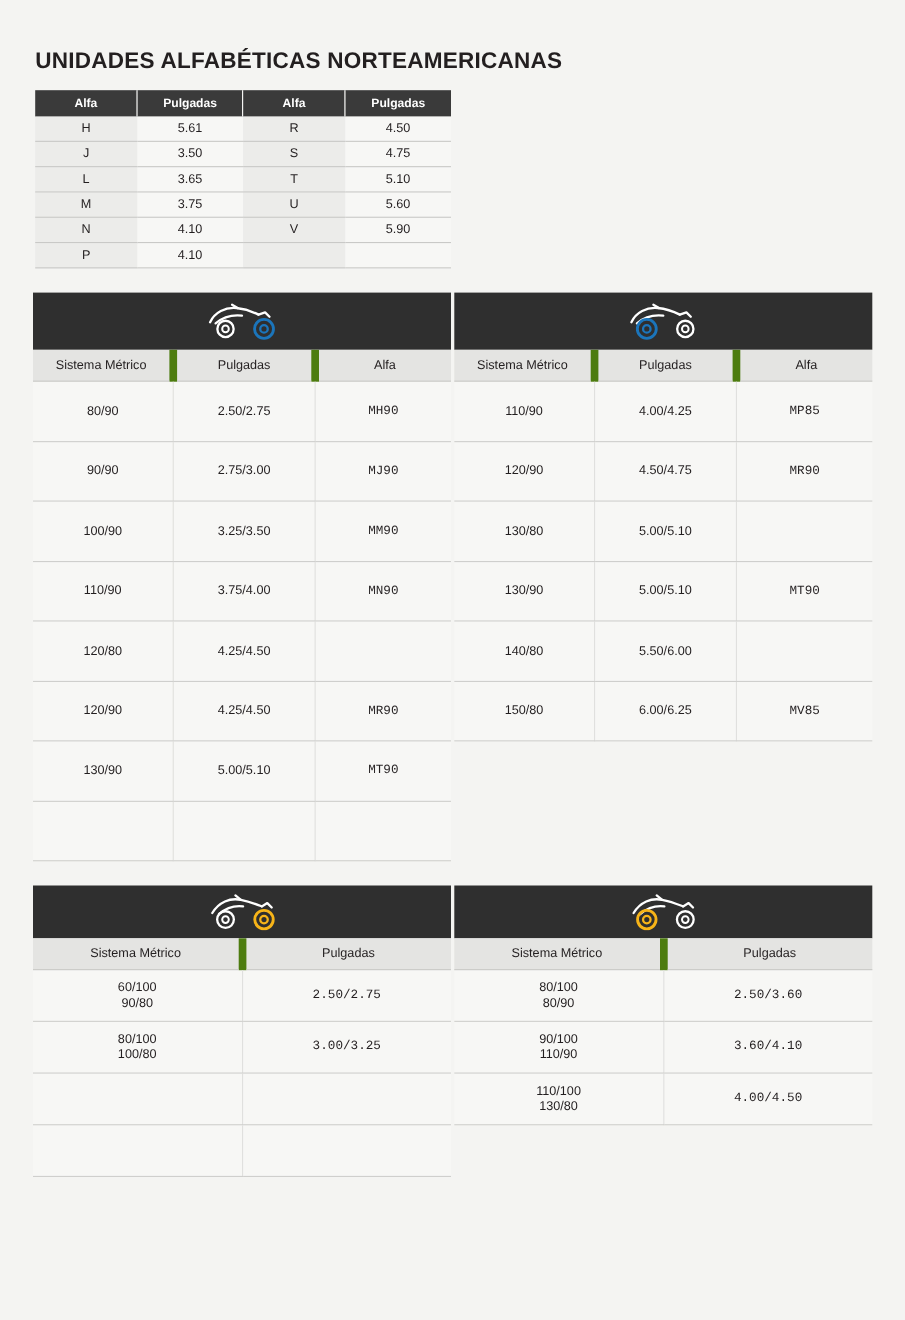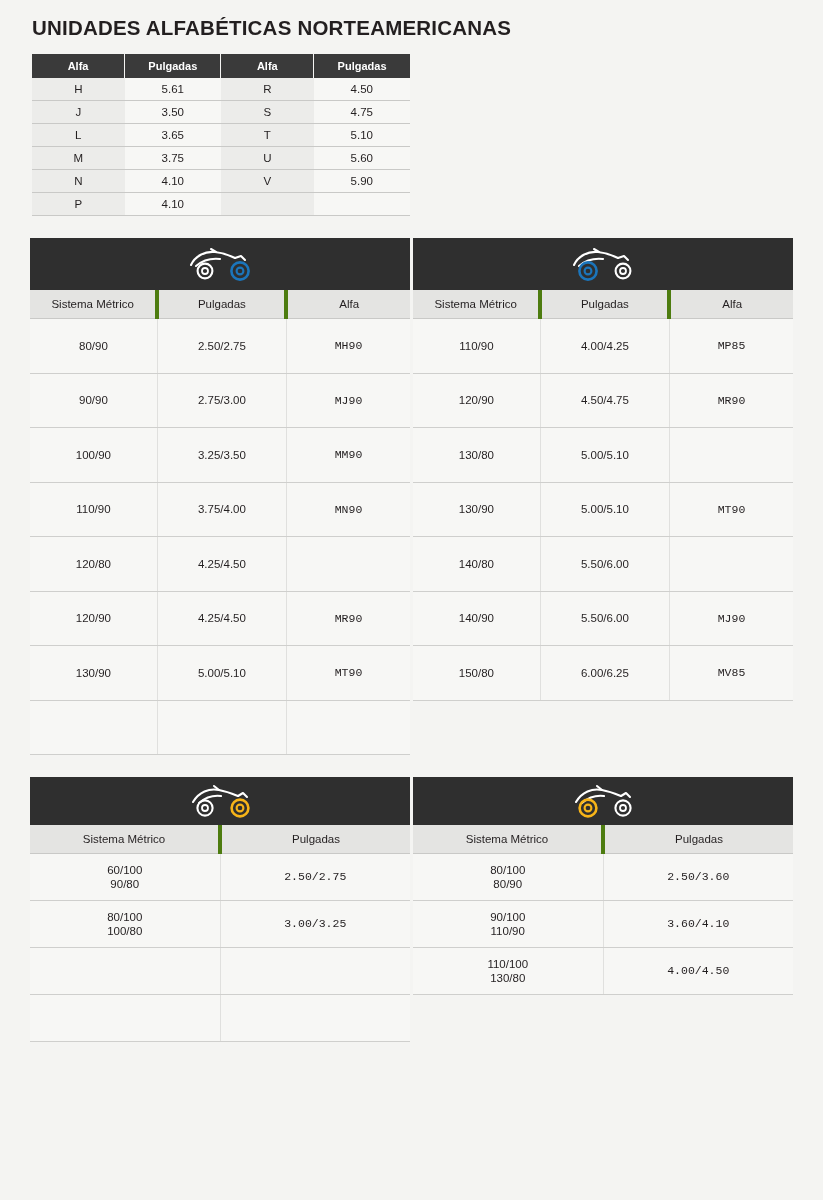--- a/index.html
+++ b/index.html
@@ -10,21 +10,21 @@
   body {
     width: 823px;
     min-height: 1200px;
     font-family: "Liberation Sans", sans-serif;
     color: #231f20;
     -webkit-font-smoothing: antialiased;
   }
   .page {
     width: 823px;
     box-sizing: border-box;
-    padding: 16px 30px 10px 30px;
+    padding: 44px 30px 10px 30px;
   }
   h1.title {
     font-size: 20.5px;
     font-weight: bold;
     letter-spacing: 0.2px;
     margin: 0 0 14px 2px;
     color: #231f20;
   }
 
   
@@ -86,21 +86,21 @@
     width: 100%;
     font-size: 11.5px;
   }
   .grid-table thead th {
     background: #e4e4e2;
     color: #231f20;
     font-weight: normal;
     font-size: 11.5px;
     padding: 8px 4px;
     text-align: center;
-    border-right: 4px solid #4d7c0f;
+    border-right: 7px solid #4d7c0f;
     border-bottom: 1px solid #c9c9c7;
   }
   .grid-table thead th:last-child { border-right: none; }
   .grid-table td {
     background: #f7f7f5;
     text-align: center;
     padding: 0 4px;
     height: 53.5px;
     border-right: 1px solid #e0e0de;
     border-bottom: 1px solid #cfcfcd;
@@ -303,25 +303,20 @@
             <td>130/90</td>
             <td>5.00/5.10</td>
             <td>MT90</td>
           </tr>
           <tr>
             <td>140/80</td>
             <td>5.50/6.00</td>
             <td></td>
           </tr>
           <tr>
-            <td>140/90</td>
-            <td>5.50/6.00</td>
-            <td>MJ90</td>
-          </tr>
-          <tr>
             <td>150/80</td>
             <td>6.00/6.25</td>
             <td>MV85</td>
           </tr>
         </tbody>
       </table>
     </div>
   </div>
 
   <div class="block block2">

